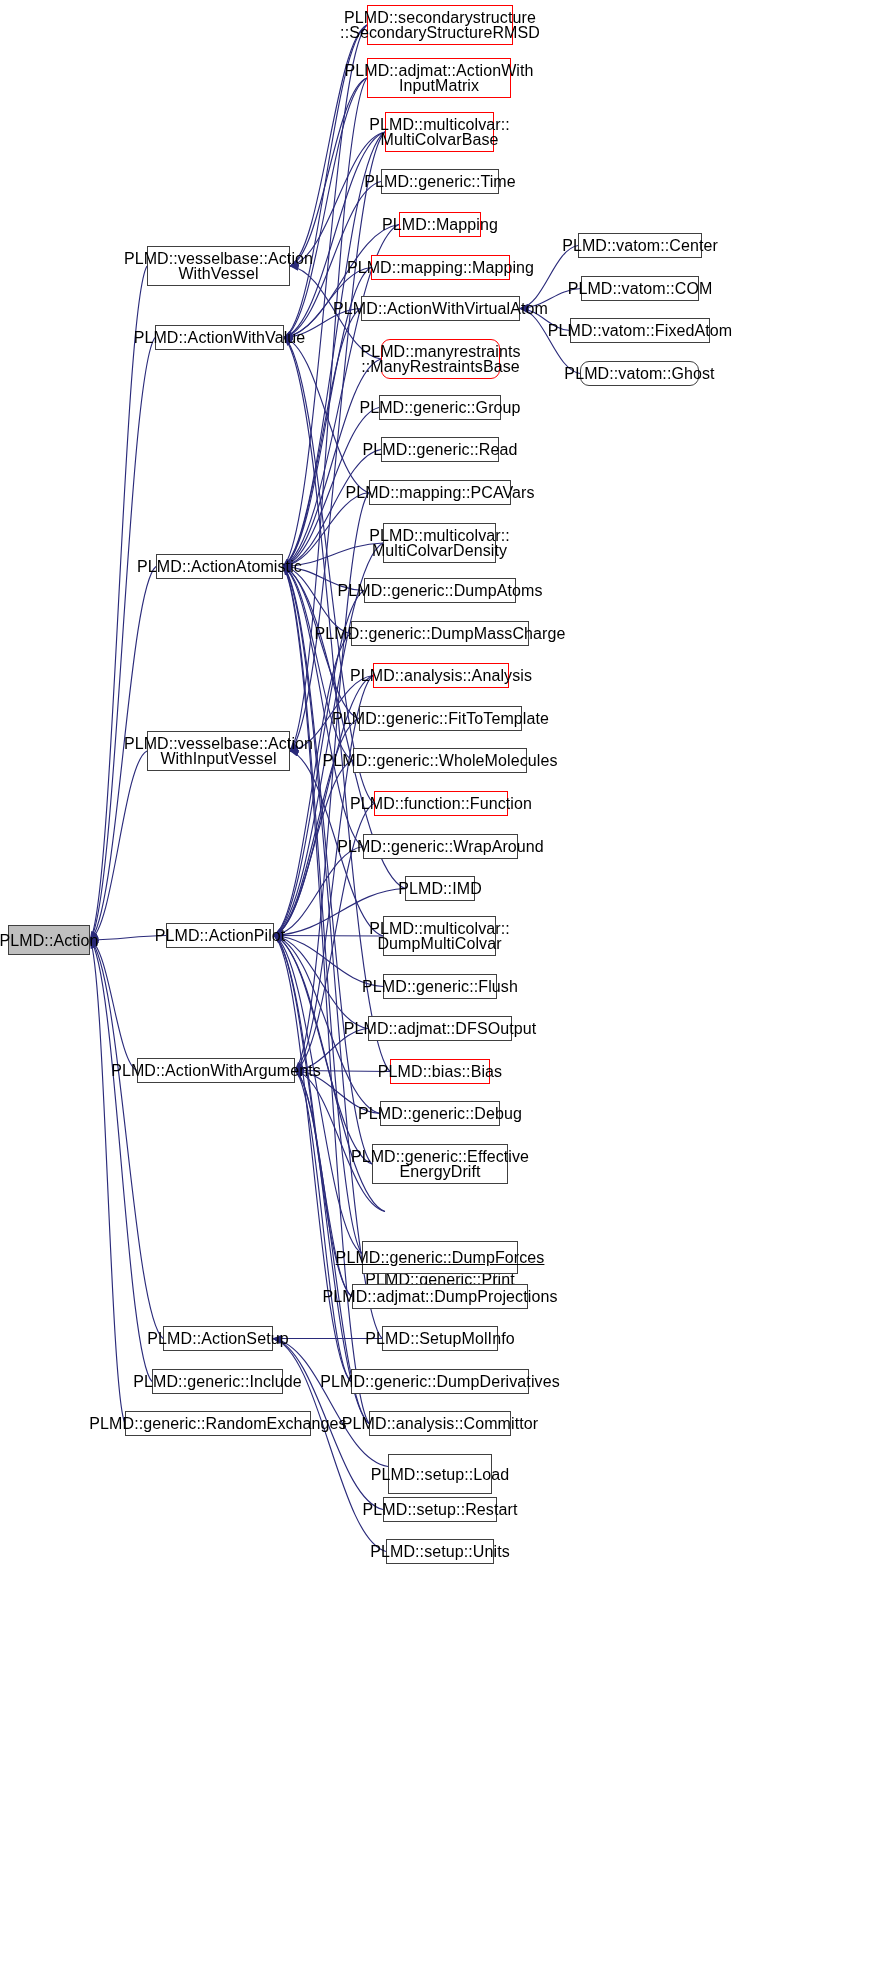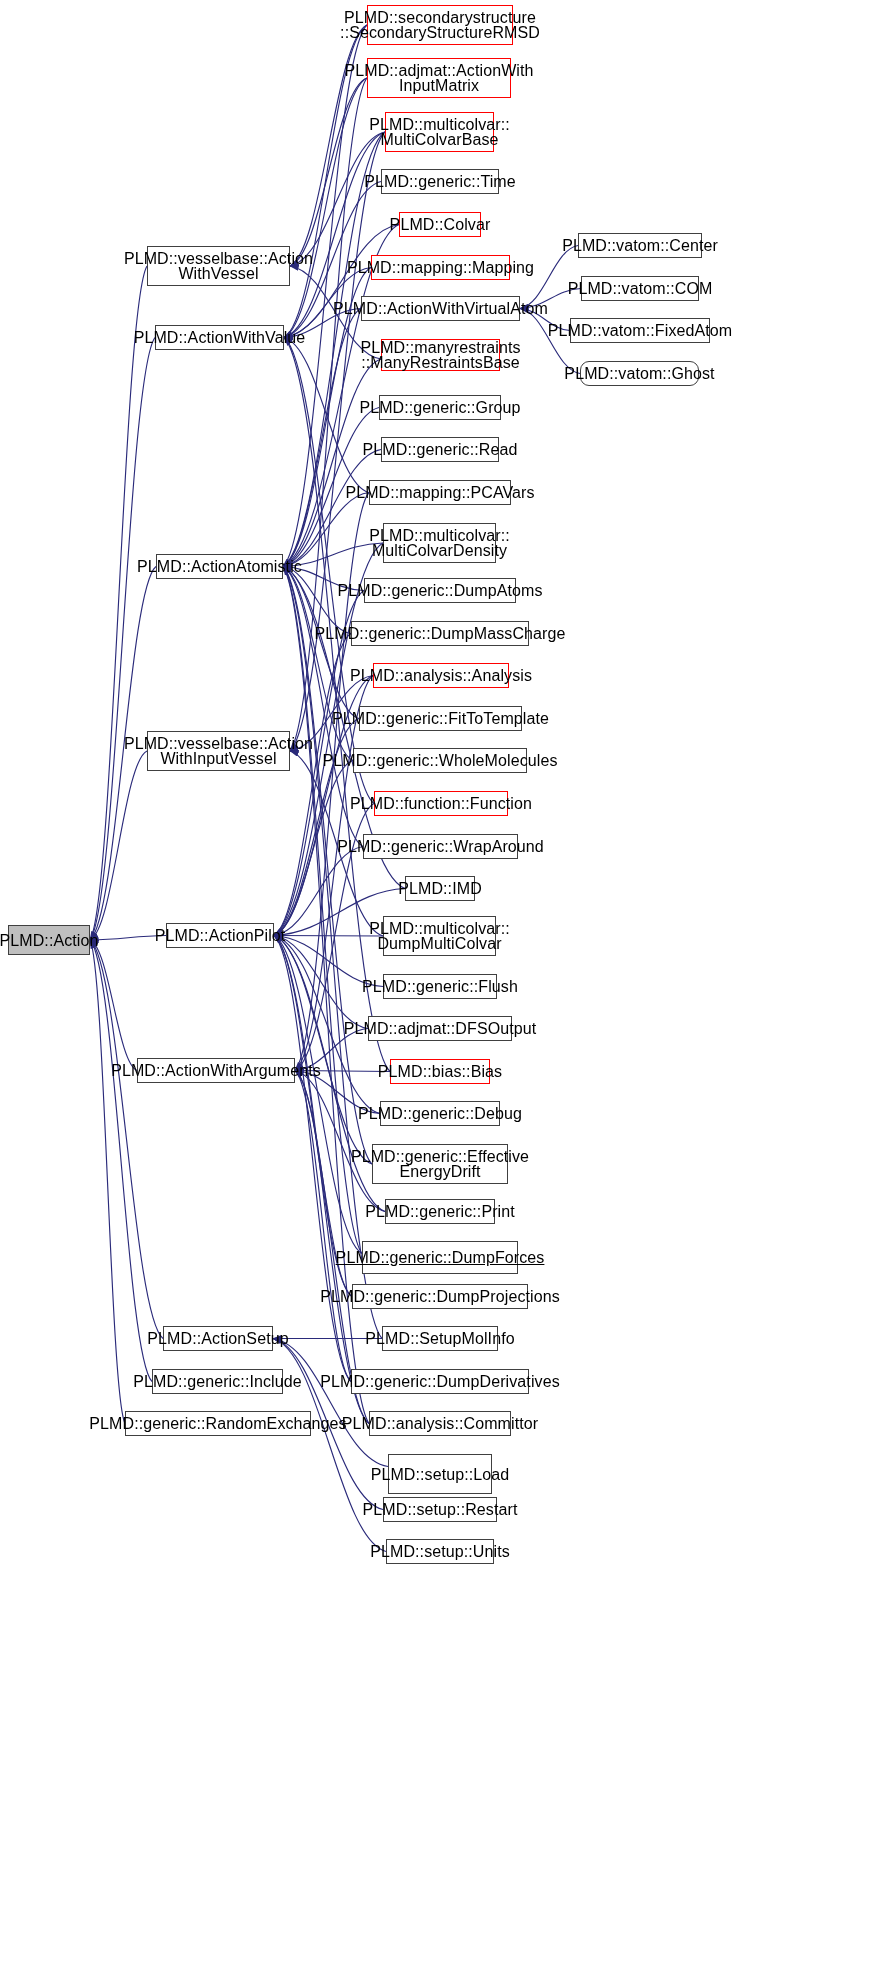--- a/index.html
+++ b/index.html
@@ -154,24 +154,24 @@
       <div class="node" style="left: 163px; top: 1326px; width: 110px; height: 25px;">PLMD::ActionSetup</div>
       <div class="node" style="left: 152px; top: 1369px; width: 131px; height: 25px;">PLMD::generic::Include</div>
       <div class="node" style="left: 125px; top: 1411px; width: 186px; height: 25px;">PLMD::generic::RandomExchanges</div>
       <div class="node red" style="left: 367px; top: 5px; width: 146px; height: 40px;">PLMD::secondarystructure
 ::SecondaryStructureRMSD</div>
       <div class="node red" style="left: 367px; top: 58px; width: 144px; height: 40px;">PLMD::adjmat::ActionWith
 InputMatrix</div>
       <div class="node red" style="left: 385px; top: 112px; width: 109px; height: 40px;">PLMD::multicolvar::
 MultiColvarBase</div>
       <div class="node" style="left: 381px; top: 169px; width: 118px; height: 25px;">PLMD::generic::Time</div>
-      <div class="node red" style="left: 399px; top: 212px; width: 82px; height: 25px;">PLMD::Colvar</div>
+      <div class="node red" style="left: 399px; top: 212px; width: 82px; height: 25px;">PLMD::Mapping</div>
       <div class="node red" style="left: 371px; top: 255px; width: 139px; height: 25px;">PLMD::mapping::Mapping</div>
       <div class="node" style="left: 361px; top: 296px; width: 159px; height: 25px;">PLMD::ActionWithVirtualAtom</div>
-      <div class="node red" style="left: 381px; top: 339px; width: 119px; height: 32px;">PLMD::manyrestraints
+      <div class="node red" style="left: 381px; top: 339px; width: 119px; height: 40px; border-radius: 9px;">PLMD::manyrestraints
 ::ManyRestraintsBase</div>
       <div class="node" style="left: 379px; top: 395px; width: 122px; height: 25px;">PLMD::generic::Group</div>
       <div class="node" style="left: 381px; top: 437px; width: 118px; height: 25px;">PLMD::generic::Read</div>
       <div class="node" style="left: 369px; top: 480px; width: 142px; height: 25px;">PLMD::mapping::PCAVars</div>
       <div class="node" style="left: 383px; top: 523px; width: 113px; height: 40px;">PLMD::multicolvar::
 MultiColvarDensity</div>
       <div class="node" style="left: 364px; top: 578px; width: 152px; height: 25px;">PLMD::generic::DumpAtoms</div>
       <div class="node" style="left: 351px; top: 621px; width: 178px; height: 25px;">PLMD::generic::DumpMassCharge</div>
       <div class="node red" style="left: 373px; top: 663px; width: 136px; height: 25px;">PLMD::analysis::Analysis</div>
       <div class="node" style="left: 359px; top: 706px; width: 163px; height: 25px;">PLMD::generic::FitToTemplate</div>
@@ -180,23 +180,23 @@
       <div class="node" style="left: 363px; top: 834px; width: 155px; height: 25px;">PLMD::generic::WrapAround</div>
       <div class="node" style="left: 405px; top: 876px; width: 70px; height: 25px;">PLMD::IMD</div>
       <div class="node" style="left: 383px; top: 916px; width: 113px; height: 40px;">PLMD::multicolvar::
 DumpMultiColvar</div>
       <div class="node" style="left: 383px; top: 974px; width: 114px; height: 25px;">PLMD::generic::Flush</div>
       <div class="node" style="left: 368px; top: 1016px; width: 144px; height: 25px;">PLMD::adjmat::DFSOutput</div>
       <div class="node red" style="left: 390px; top: 1059px; width: 100px; height: 25px;">PLMD::bias::Bias</div>
       <div class="node" style="left: 380px; top: 1101px; width: 120px; height: 25px;">PLMD::generic::Debug</div>
       <div class="node" style="left: 372px; top: 1144px; width: 136px; height: 40px;">PLMD::generic::Effective
 EnergyDrift</div>
-      <div class="node" style="left: 385px; top: 1199px; width: 110px; height: 25px;">PLMD::generic::Print</div>
+      <div class="node" style="left: 385px; top: 1267px; width: 110px; height: 25px;">PLMD::generic::Print</div>
       <div class="node" style="left: 362px; top: 1241px; width: 156px; height: 33px; text-decoration: underline;">PLMD::generic::DumpForces</div>
-      <div class="node" style="left: 352px; top: 1284px; width: 176px; height: 25px;">PLMD::generic::DumpProjections</div>
+      <div class="node" style="left: 352px; top: 1284px; width: 176px; height: 25px;">PLMD::adjmat::DumpProjections</div>
       <div class="node" style="left: 382px; top: 1326px; width: 116px; height: 25px;">PLMD::SetupMolInfo</div>
       <div class="node" style="left: 351px; top: 1369px; width: 178px; height: 25px;">PLMD::generic::DumpDerivatives</div>
       <div class="node" style="left: 369px; top: 1411px; width: 142px; height: 25px;">PLMD::analysis::Committor</div>
       <div class="node" style="left: 388px; top: 1454px; width: 104px; height: 40px;">PLMD::setup::Load</div>
       <div class="node" style="left: 383px; top: 1497px; width: 114px; height: 25px;">PLMD::setup::Restart</div>
       <div class="node" style="left: 386px; top: 1539px; width: 108px; height: 25px;">PLMD::setup::Units</div>
       <div class="node" style="left: 578px; top: 233px; width: 124px; height: 25px;">PLMD::vatom::Center</div>
       <div class="node" style="left: 581px; top: 276px; width: 118px; height: 25px;">PLMD::vatom::COM</div>
       <div class="node" style="left: 570px; top: 318px; width: 140px; height: 25px;">PLMD::vatom::FixedAtom</div>
       <div class="node" style="left: 580px; top: 361px; width: 119px; height: 25px; border-radius: 9px;">PLMD::vatom::Ghost</div>

